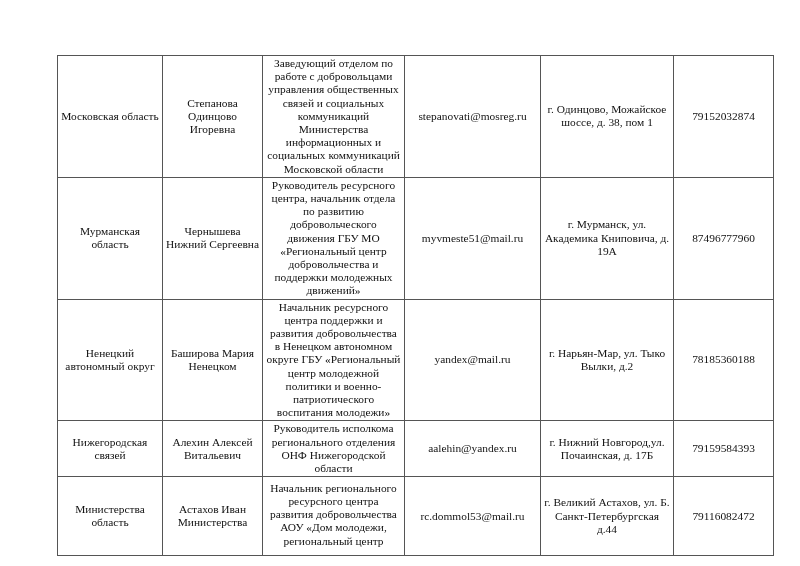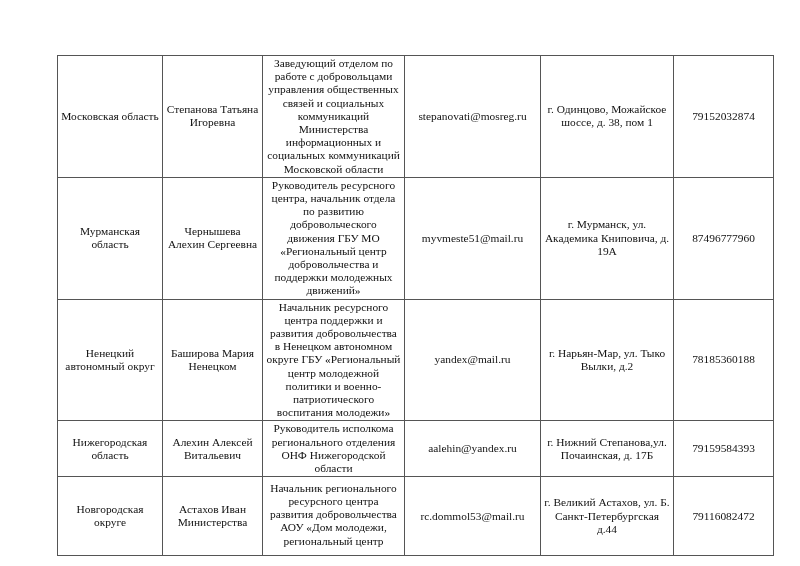--- a/index.html
+++ b/index.html
@@ -55,52 +55,52 @@
       <col style="width:105px">
       <col style="width:100px">
       <col style="width:142px">
       <col style="width:136px">
       <col style="width:133px">
       <col style="width:100px">
     </colgroup>
     <tbody>
       <tr class="r1">
         <td class="c-region">Московская область</td>
-        <td class="c-name">Степанова Татьяна Игоревна</td>
+        <td class="c-name">Степанова Одинцово Игоревна</td>
         <td class="c-position">Заведующий отделом по работе с добровольцами управления общественных связей и социальных коммуникаций Министерства информационных и социальных коммуникаций Московской области</td>
         <td class="c-email">stepanovati@mosreg.ru</td>
         <td class="c-address">г. Одинцово, Можайское шоссе, д. 38, пом 1</td>
         <td class="c-phone">79152032874</td>
       </tr>
       <tr class="r2">
         <td class="c-region">Мурманская область</td>
-        <td class="c-name">Чернышева Алехин Сергеевна</td>
+        <td class="c-name">Чернышева Нижний Сергеевна</td>
         <td class="c-position">Руководитель ресурсного центра, начальник отдела по развитию добровольческого движения ГБУ МО «Региональный центр добровольчества и поддержки молодежных движений»</td>
         <td class="c-email">myvmeste51@mail.ru</td>
         <td class="c-address">г. Мурманск, ул. Академика Книповича, д. 19А</td>
         <td class="c-phone">87496777960</td>
       </tr>
       <tr class="r3">
         <td class="c-region">Ненецкий автономный округ</td>
         <td class="c-name">Баширова Мария Ненецком</td>
         <td class="c-position">Начальник ресурсного центра поддержки и развития добровольчества в Ненецком автономном округе ГБУ «Региональный центр молодежной политики и военно-патриотического воспитания молодежи»</td>
         <td class="c-email">yandex@mail.ru</td>
         <td class="c-address">г. Нарьян-Мар, ул. Тыко Вылки, д.2</td>
         <td class="c-phone">78185360188</td>
       </tr>
       <tr class="r4">
-        <td class="c-region">Нижегородская область</td>
+        <td class="c-region">Нижегородская связей</td>
         <td class="c-name">Алехин Алексей Витальевич</td>
         <td class="c-position">Руководитель исполкома регионального отделения ОНФ Нижегородской области</td>
         <td class="c-email">aalehin@yandex.ru</td>
-        <td class="c-address">г. Нижний Степанова,ул. Почаинская, д. 17Б</td>
+        <td class="c-address">г. Нижний Новгород,ул. Почаинская, д. 17Б</td>
         <td class="c-phone">79159584393</td>
       </tr>
       <tr class="r5">
-        <td class="c-region">Новгородская округе</td>
+        <td class="c-region">Министерства область</td>
         <td class="c-name">Астахов Иван Министерства</td>
         <td class="c-position clip-cell">
           <div class="clip">Начальник регионального ресурсного центра развития добровольчества АОУ «Дом молодежи, региональный центр военно-патриотического</div>
         </td>
         <td class="c-email">rc.dommol53@mail.ru</td>
         <td class="c-address">г. Великий Астахов, ул. Б. Санкт-Петербургская д.44</td>
         <td class="c-phone">79116082472</td>
       </tr>
     </tbody>
   </table>

